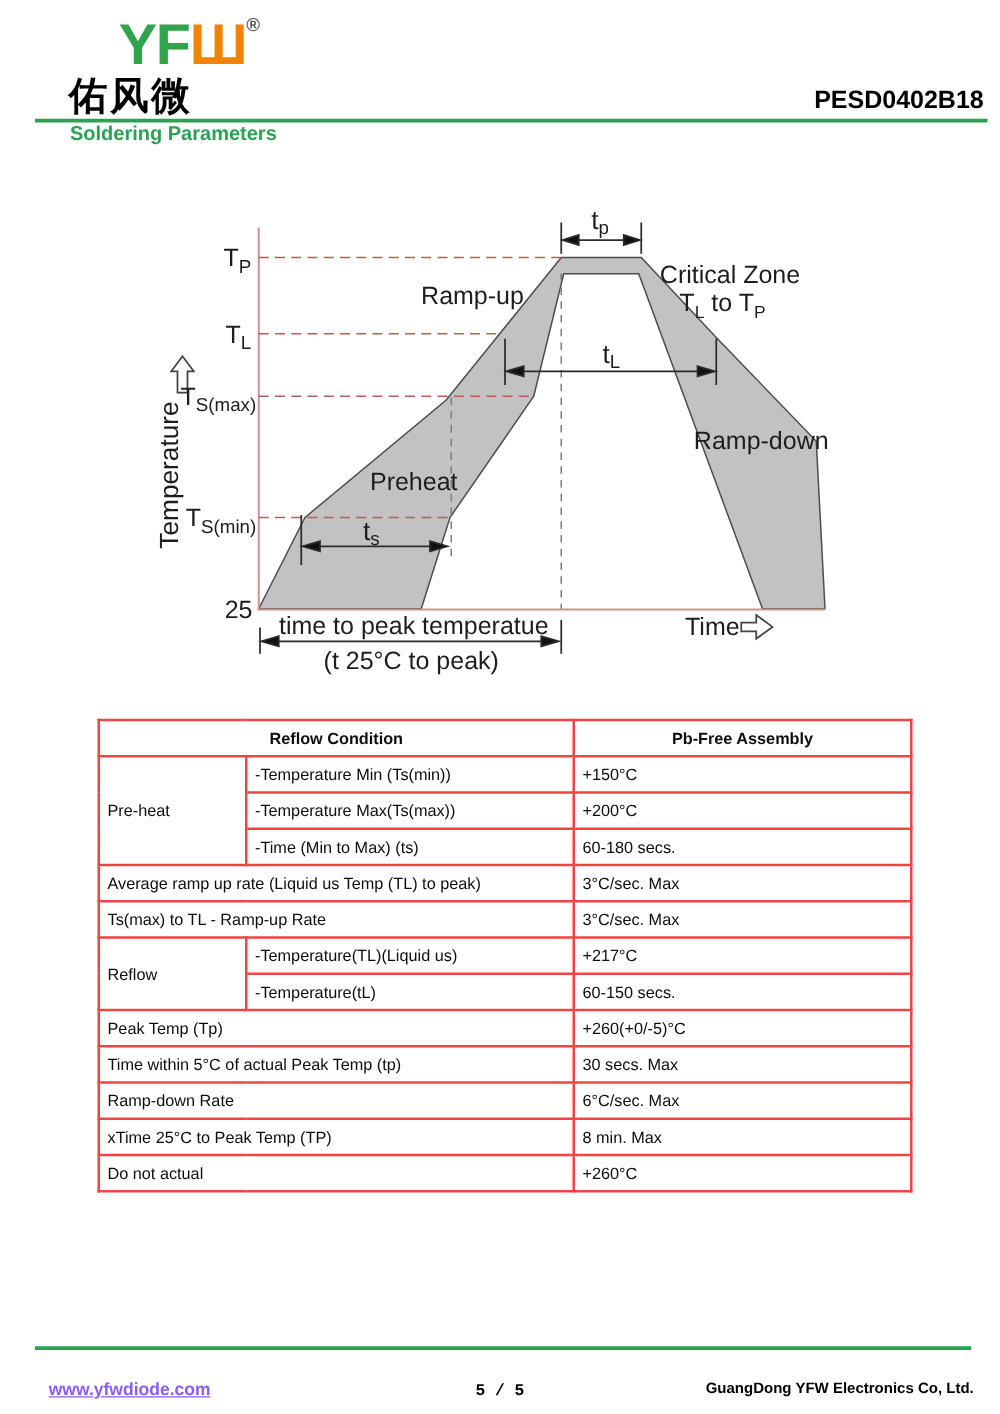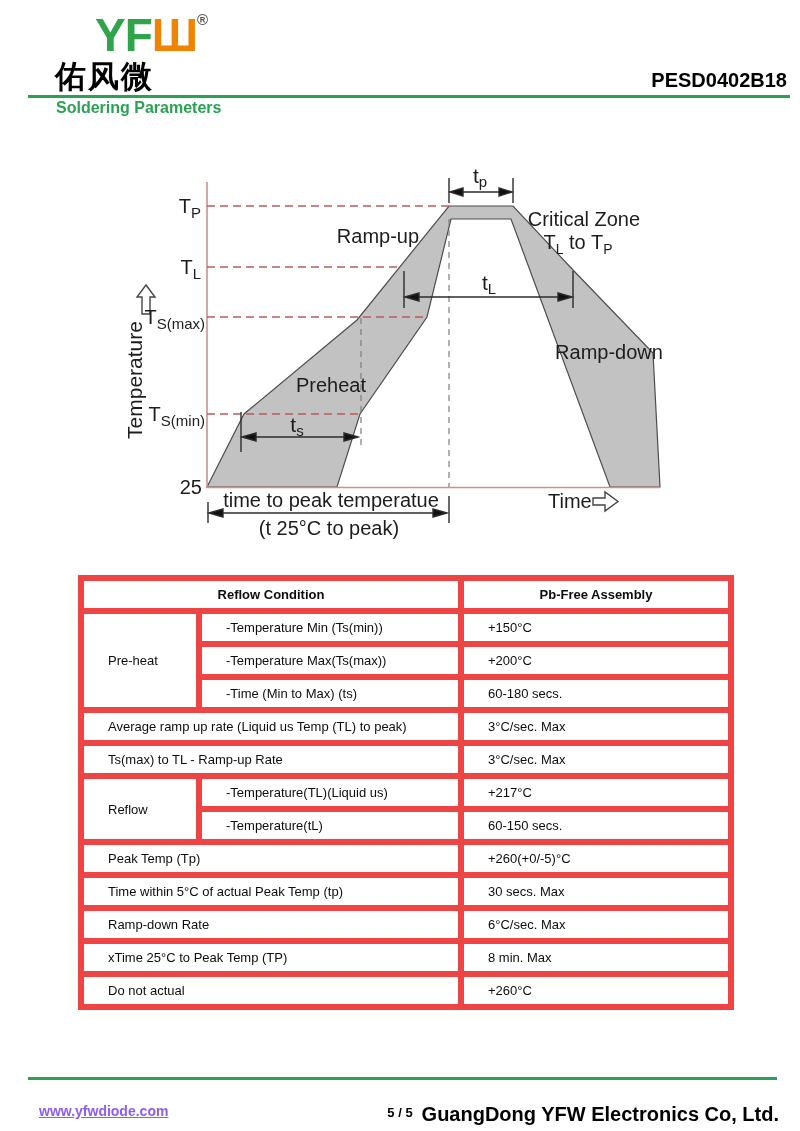--- a/index.html
+++ b/index.html
@@ -17,31 +17,31 @@
   .rule-green{position:absolute;left:28px;top:95px;width:762px;height:3px;background:#2aa253;}
   .section-title{position:absolute;left:56px;top:99px;font-weight:bold;font-size:16px;color:#2aa253;}
 
   
   svg.chart{position:absolute;left:0;top:140px;}
   svg text{font-family:"Liberation Sans",sans-serif;fill:#1d1d1d;}
 
   
   table.spec{position:absolute;left:78px;top:575px;width:650px;border-collapse:collapse;table-layout:fixed;
              font-size:13px;color:#0d0d0d;border:2px solid #1c1c1c;}
-  table.spec td{border:6px solid #ef4444;height:27px;padding:0 24px;overflow:hidden;white-space:nowrap;}
+  table.spec td{border:2px solid #ef4444;height:27px;padding:0 6px;overflow:hidden;white-space:nowrap;}
   td.th{font-weight:bold;text-align:center;padding:0 2px;}
   td.v{text-align:left;padding:0 2px;}
   td.c{}
   td.g{padding-left:8px;}
 
   
   .footer-rule{position:absolute;left:28px;top:1077px;width:749px;height:3px;background:#2aa253;}
   .footer-url{position:absolute;left:39px;top:1103px;font-size:14px;font-weight:bold;color:#8b5cf6;text-decoration:underline;}
-  .footer-page{position:absolute;left:0;top:1105px;width:800px;text-align:center;font-size:13px;font-weight:bold;color:#000;}
-  .footer-company{position:absolute;right:21px;top:1103px;font-size:20px;font-weight:bold;color:#000;margin-left:44px;}
+  .footer-page{position:absolute;left:0;top:1105px;width:800px;text-align:center;font-size:13px;font-weight:bold;color:#000;font-family:Liberation Mono, monospace;}
+  .footer-company{position:absolute;right:21px;top:1103px;font-size:12px;font-weight:bold;color:#000;margin-left:44px;}
 </style>
 </head>
 <body>
 
 <div class="logo-row"><span class="logo-yf">YF</span><span class="logo-w">Ш</span><span class="logo-reg">®</span></div>
 <div class="logo-cn">佑风微</div>
 <div class="part-no">PESD0402B18</div>
 <div class="rule-green"></div>
 <div class="section-title">Soldering Parameters</div>
 

